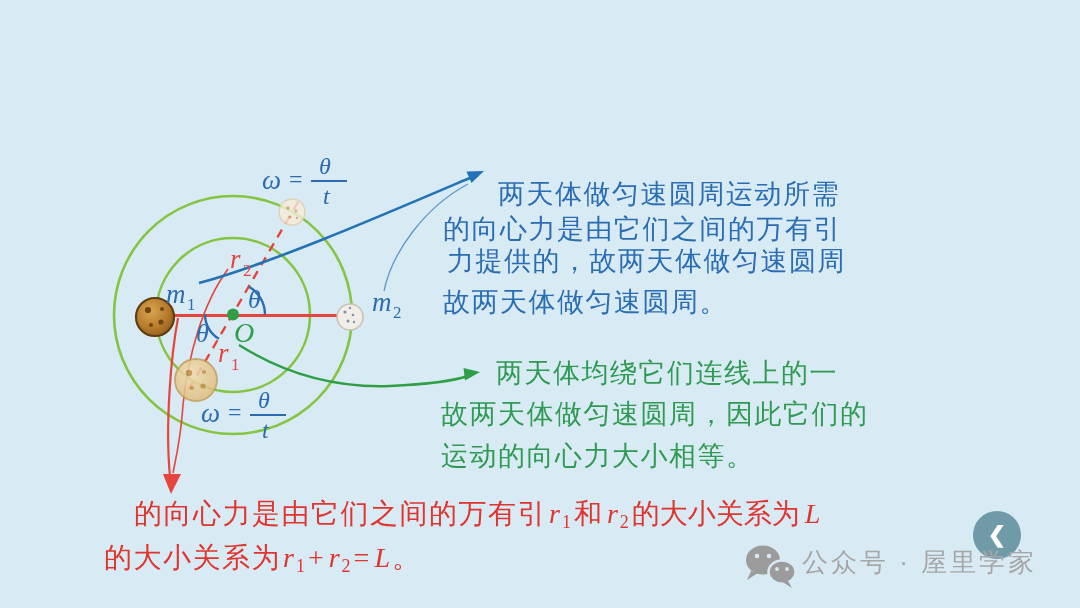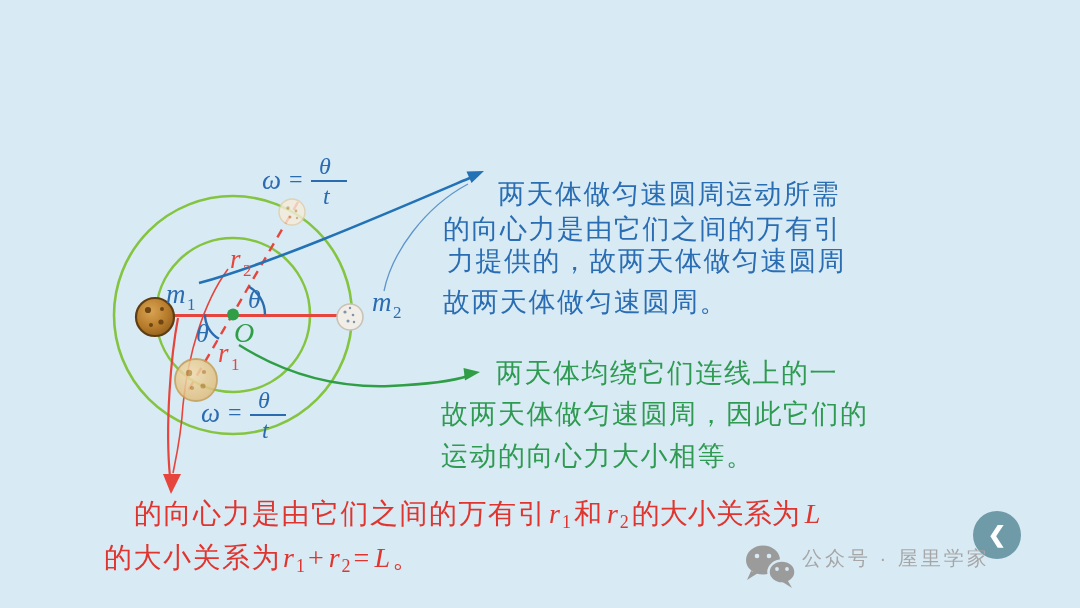--- a/index.html
+++ b/index.html
@@ -35,21 +35,21 @@
   .green-note{color:#2f9a51;}
   .red-note{color:#e0352f;font-size:28px;}
   .mvar{font-style:italic;font-family:"Liberation Serif",serif;letter-spacing:0;padding:0 2px;}
   .msub{font-size:18px;font-style:normal;vertical-align:-5px;letter-spacing:0;}
   .mop{letter-spacing:0;padding:0 3px;}
 
   
   .footer-text{
     position:absolute;left:802px;top:545px;
     font-family:"Liberation Sans",sans-serif;
-    font-size:20px;letter-spacing:3px;color:#a6a6a6;
+    font-size:26px;letter-spacing:3px;color:#a6a6a6;
     z-index:3;white-space:nowrap;
   }
   .back-btn{
     position:absolute;left:973px;top:511px;width:48px;height:48px;
     border-radius:50%;background:#6f9aa8;z-index:2;
     display:flex;align-items:center;justify-content:center;
     color:#ffffff;font-family:"Liberation Sans",sans-serif;
     font-size:22px;font-weight:bold;cursor:pointer;
   }
   .wechat-icon{position:absolute;left:744px;top:543px;z-index:3;}

